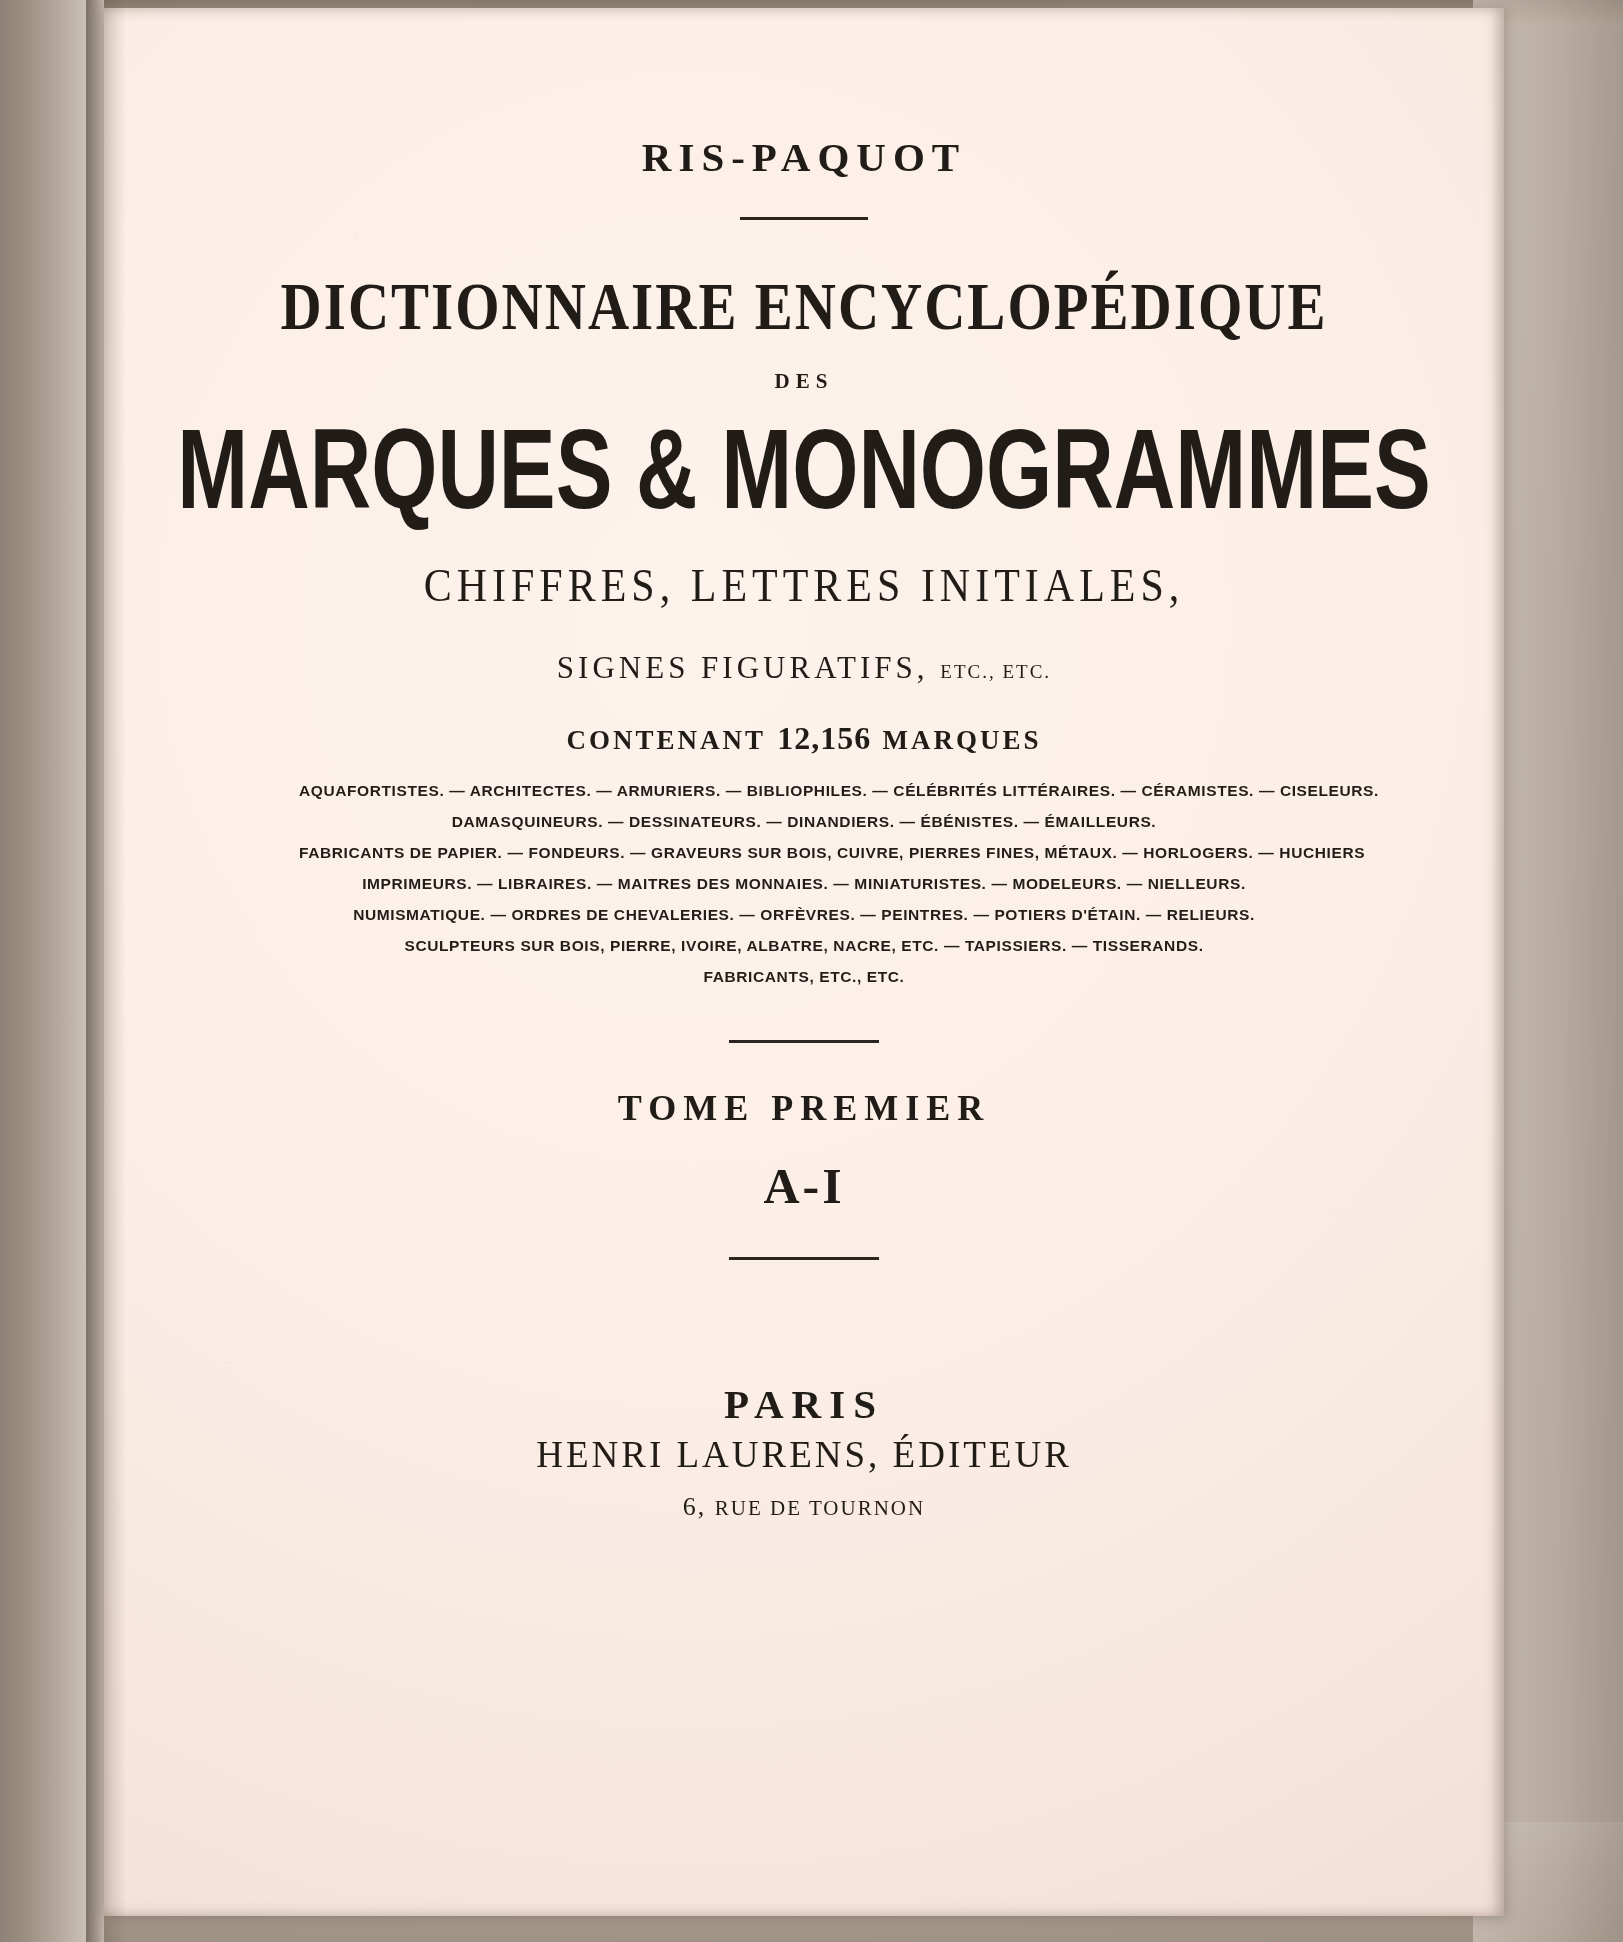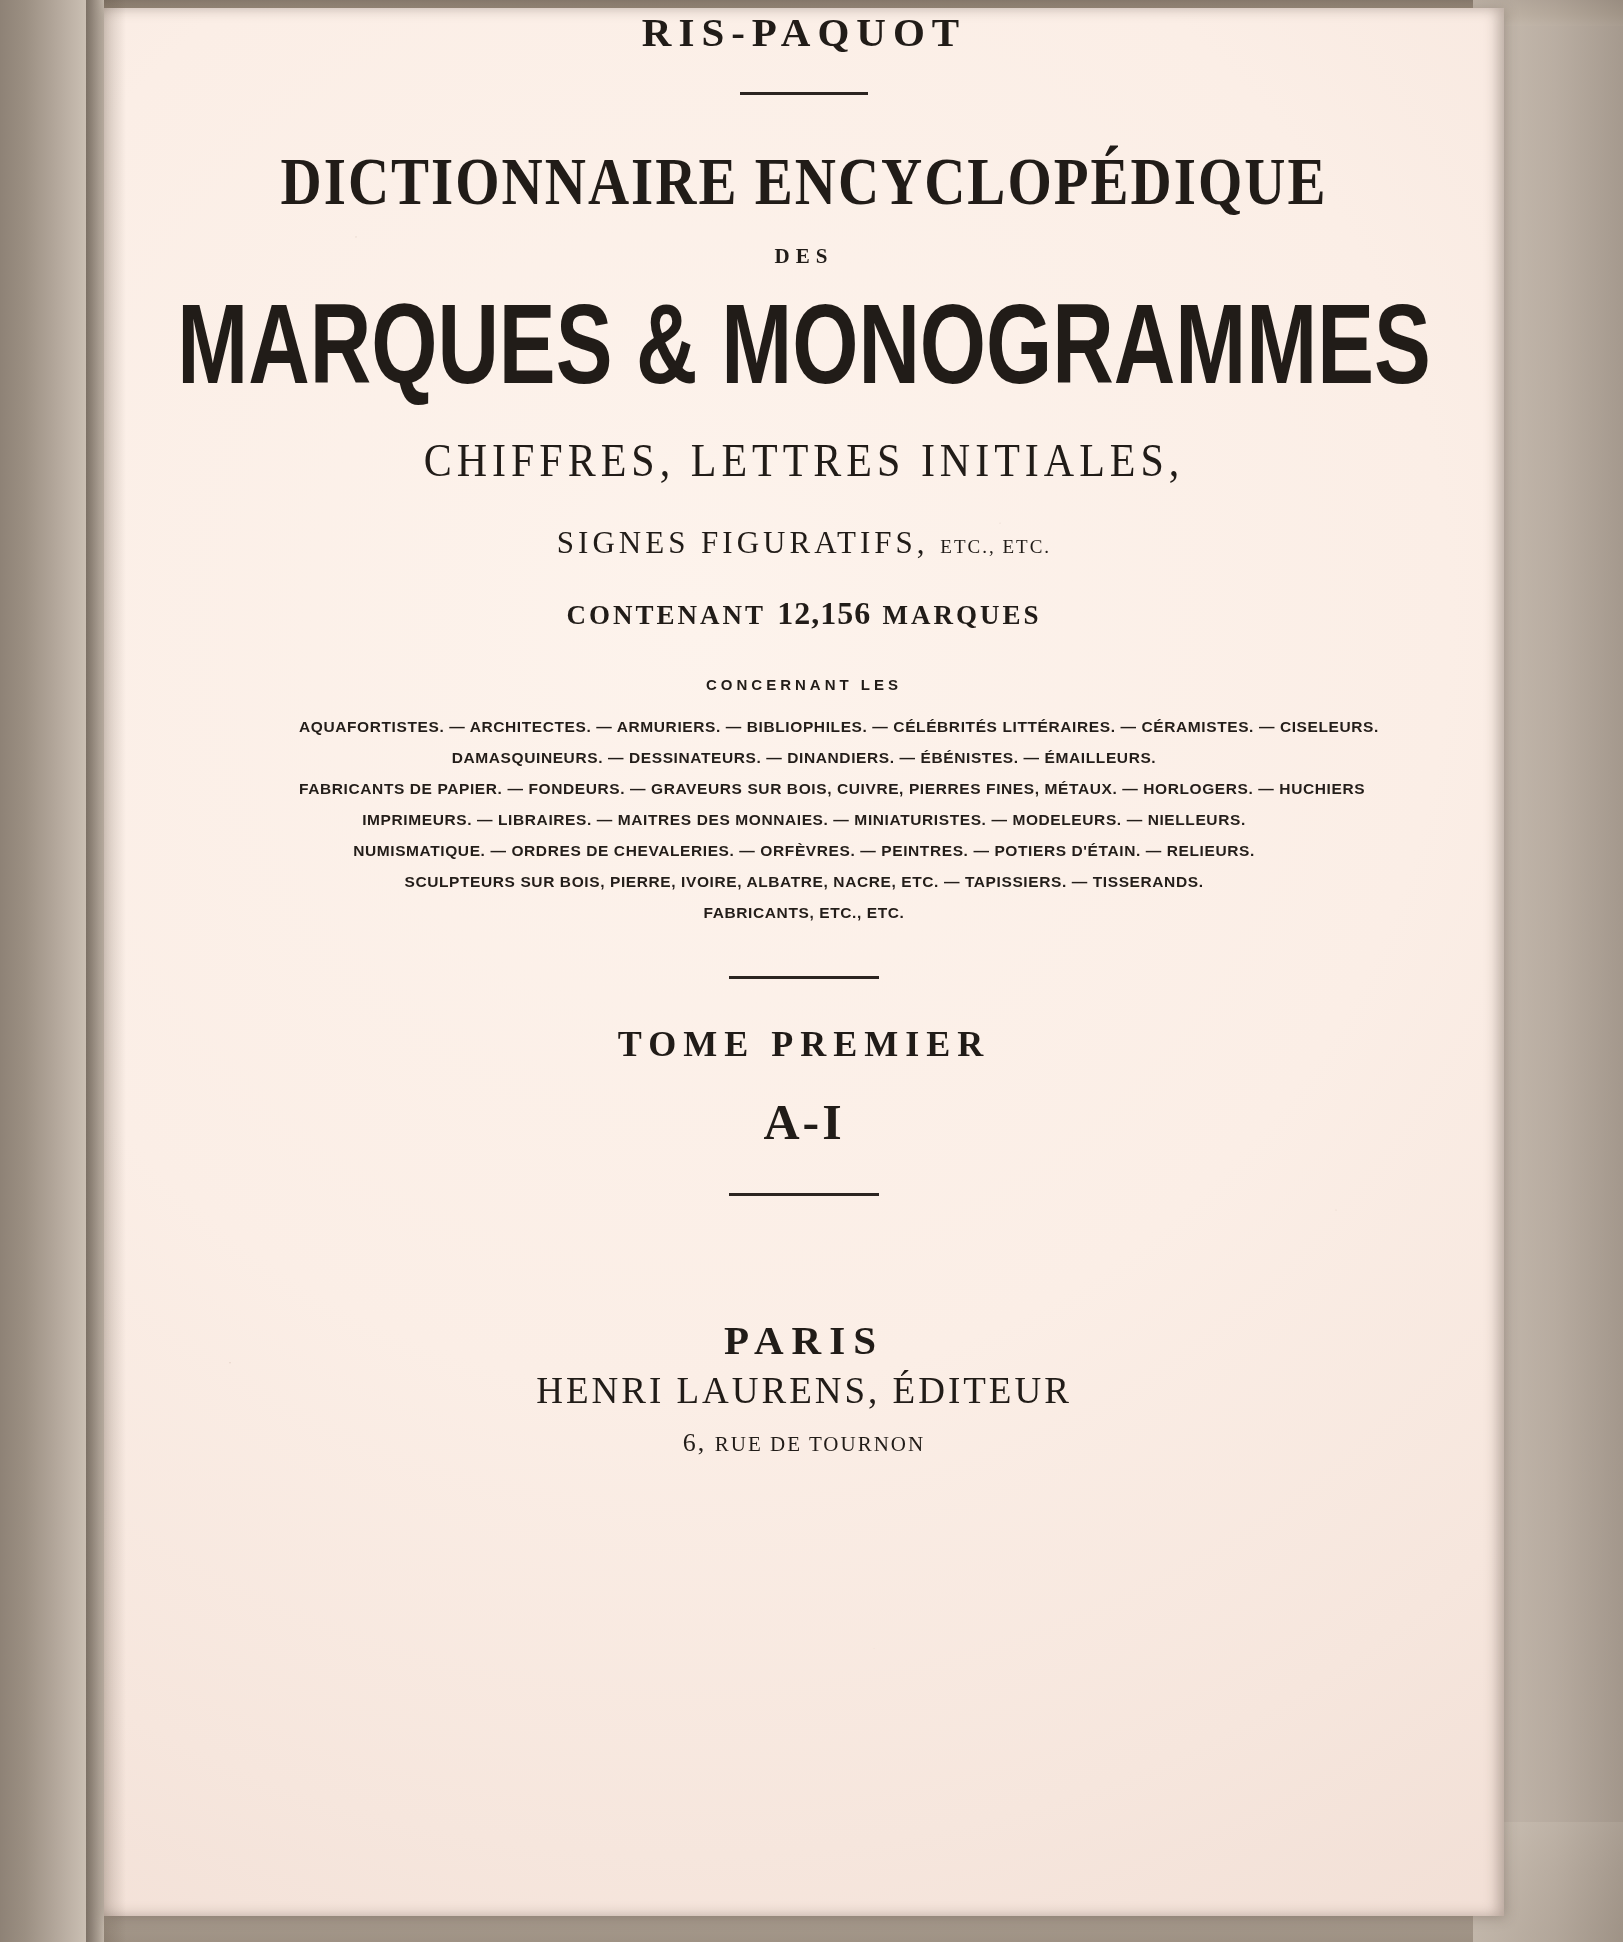--- a/index.html
+++ b/index.html
@@ -89,20 +89,21 @@
   }
 
   .rule {
     height: 0;
     border-top: 3px solid #2b2420;
     margin: 0 auto;
   }
 
   
   .author {
+    margin-top: 125px;
     font-size: 41px;
     letter-spacing: 7px;
     font-weight: 600;
     font-family: "Liberation Serif", serif;
   }
   .rule-author { width: 128px; margin-top: 36px; border-top-width: 3px; }
 
   
   .title-main {
     margin-top: 48px;
@@ -251,21 +252,20 @@
         <span>SIGNES FIGURATIFS,</span>
         <span class="small">ETC., ETC.</span>
       </div>
 
       <div class="contenant">
         <span class="cap-small">CONTENANT</span>
         <span class="num">12,156</span>
         <span class="cap-small">MARQUES</span>
       </div>
 
-      <div class="concerning">CONCERNANT LES</div>
 
       <div class="trades">
         <div>AQUAFORTISTES. — ARCHITECTES. — ARMURIERS. — BIBLIOPHILES. — CÉLÉBRITÉS LITTÉRAIRES. — CÉRAMISTES. — CISELEURS.</div>
         <div>DAMASQUINEURS. — DESSINATEURS. — DINANDIERS. — ÉBÉNISTES. — ÉMAILLEURS.</div>
         <div>FABRICANTS DE PAPIER. — FONDEURS. — GRAVEURS SUR BOIS, CUIVRE, PIERRES FINES, MÉTAUX. — HORLOGERS. — HUCHIERS</div>
         <div>IMPRIMEURS. — LIBRAIRES. — MAITRES DES MONNAIES. — MINIATURISTES. — MODELEURS. — NIELLEURS.</div>
         <div>NUMISMATIQUE. — ORDRES DE CHEVALERIES. — ORFÈVRES. — PEINTRES. — POTIERS D'ÉTAIN. — RELIEURS.</div>
         <div>SCULPTEURS SUR BOIS, PIERRE, IVOIRE, ALBATRE, NACRE, ETC. — TAPISSIERS. — TISSERANDS.</div>
         <div>FABRICANTS, ETC., ETC.</div>
       </div>

